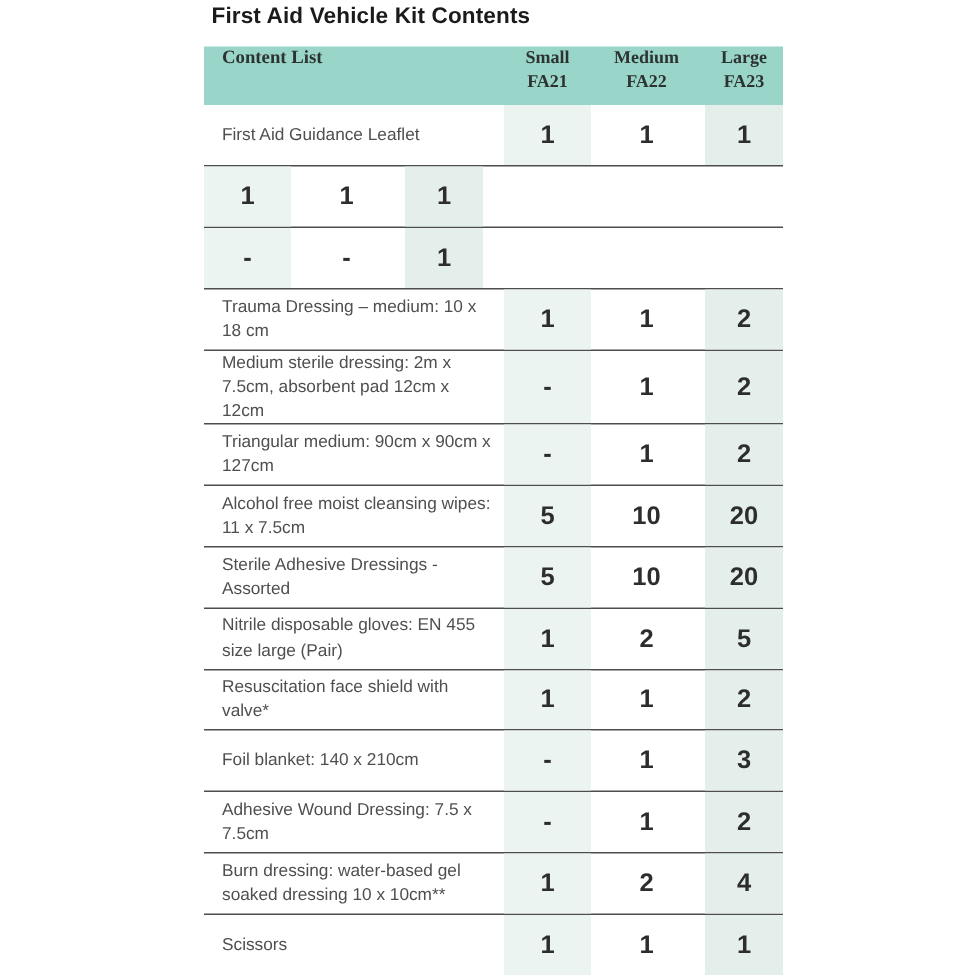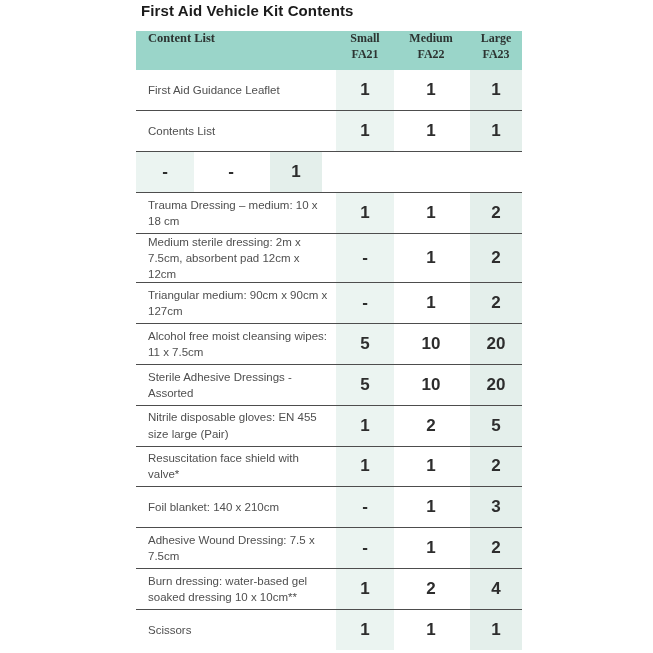--- a/index.html
+++ b/index.html
@@ -122,23 +122,20 @@
             <span class="row-label">First Aid Guidance Leaflet</span>
           </div>
     <div class="cell c-small num">1</div>
     <div class="gap-a"></div>
     <div class="cell c-medium num">1</div>
     <div class="gap-b"></div>
     <div class="cell c-large num">1</div>
   </div>
 
   <div class="row">
-    <div class="cell c-label">
-            <span class="row-label">Contents List</span>
-          </div>
     <div class="cell c-small num">1</div>
     <div class="gap-a"></div>
     <div class="cell c-medium num">1</div>
     <div class="gap-b"></div>
     <div class="cell c-large num">1</div>
   </div>
 
   <div class="row">
     <div class="cell c-small num">-</div>
     <div class="gap-a"></div>

